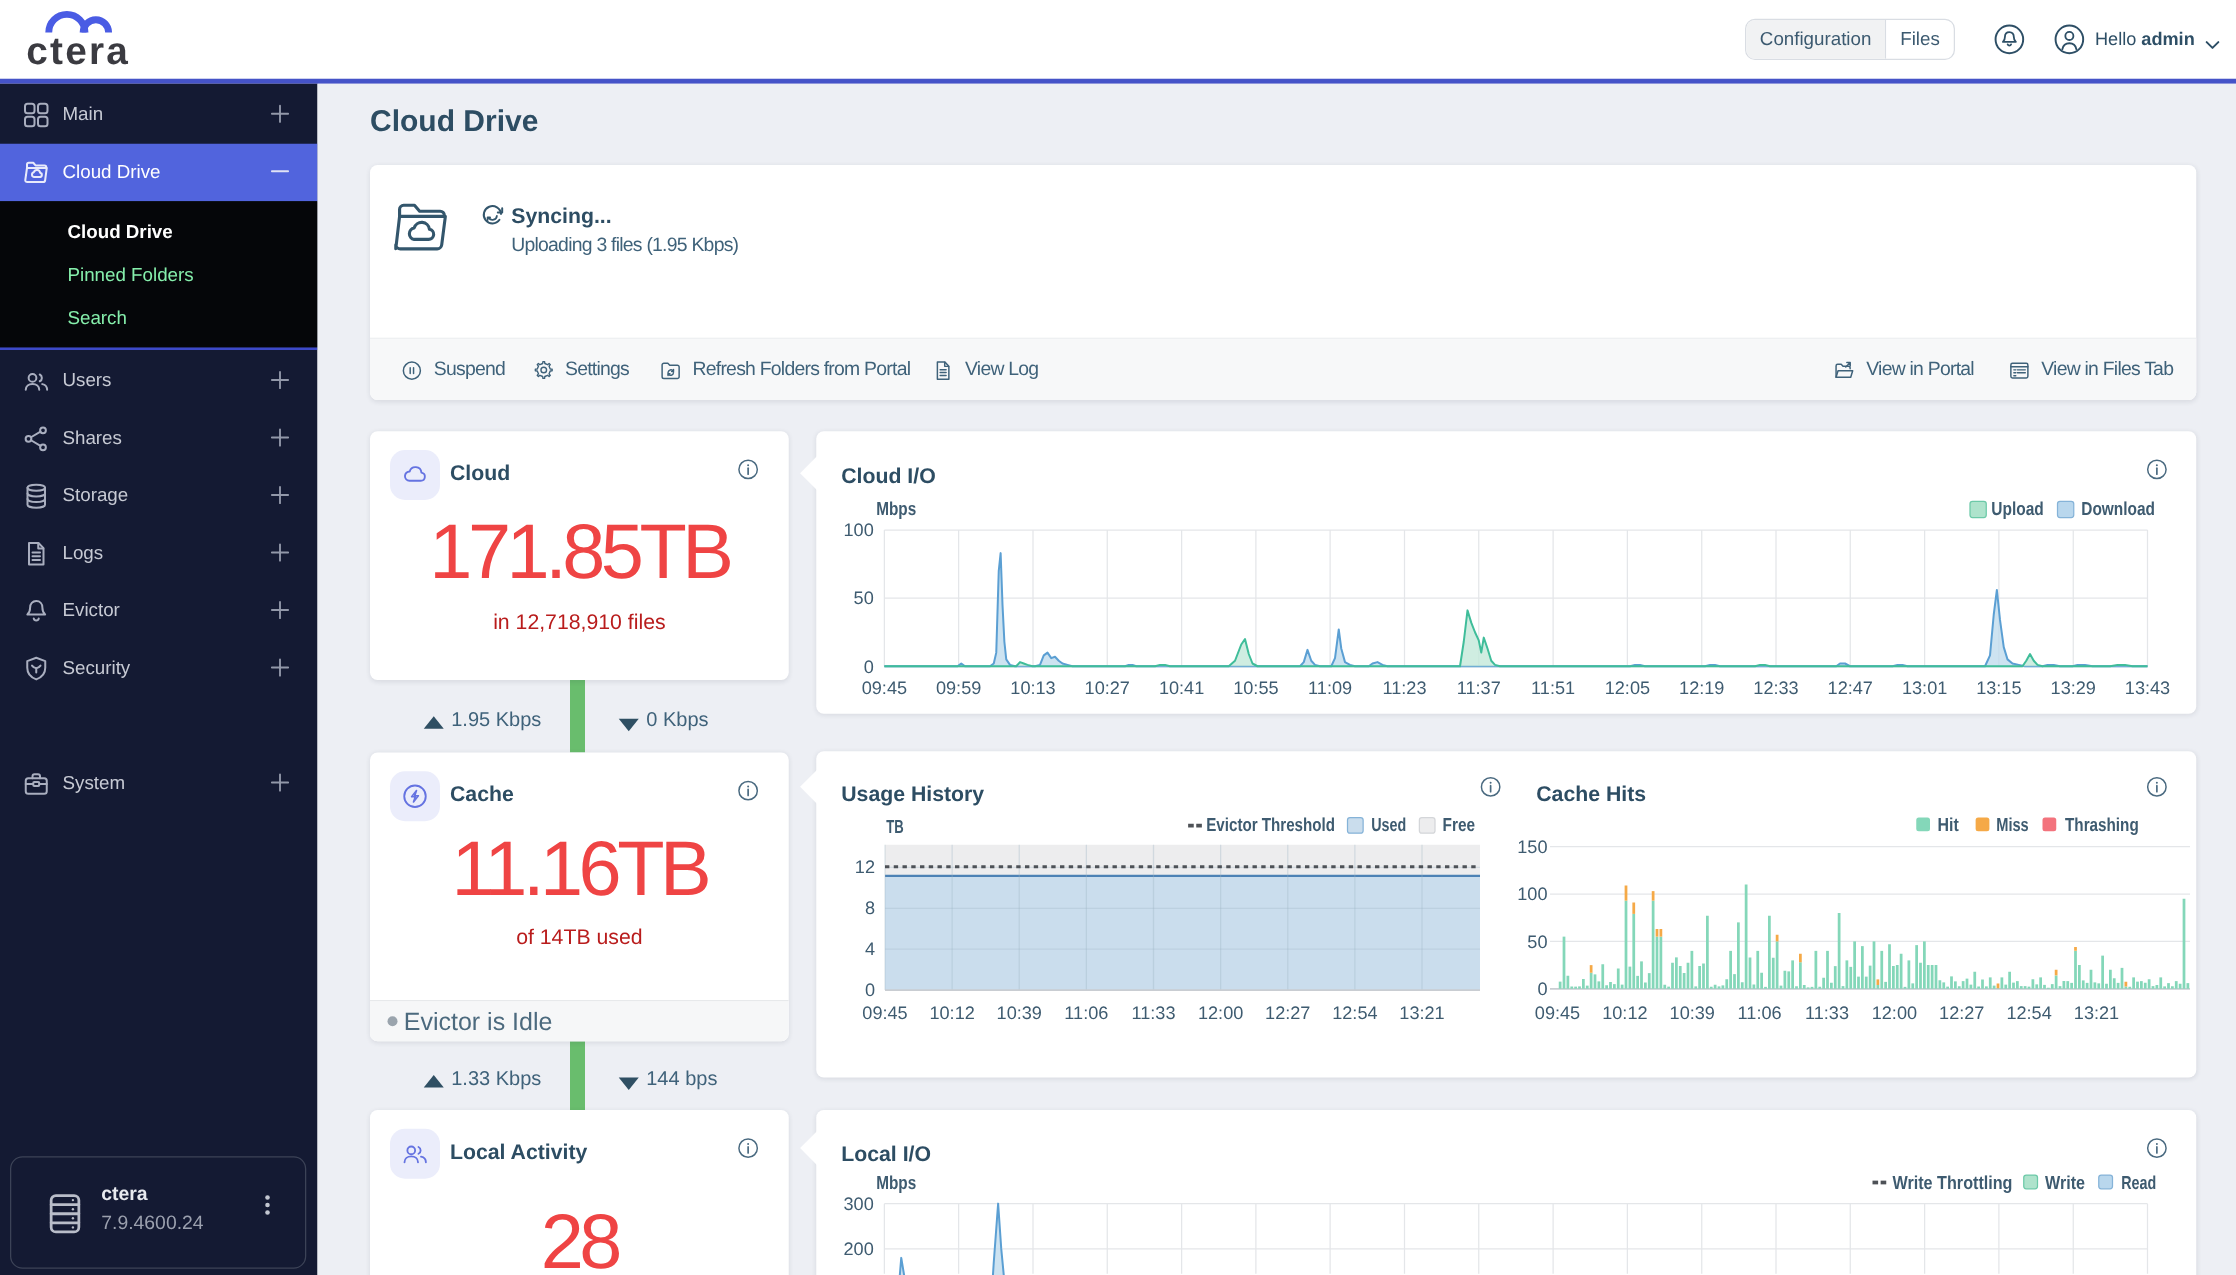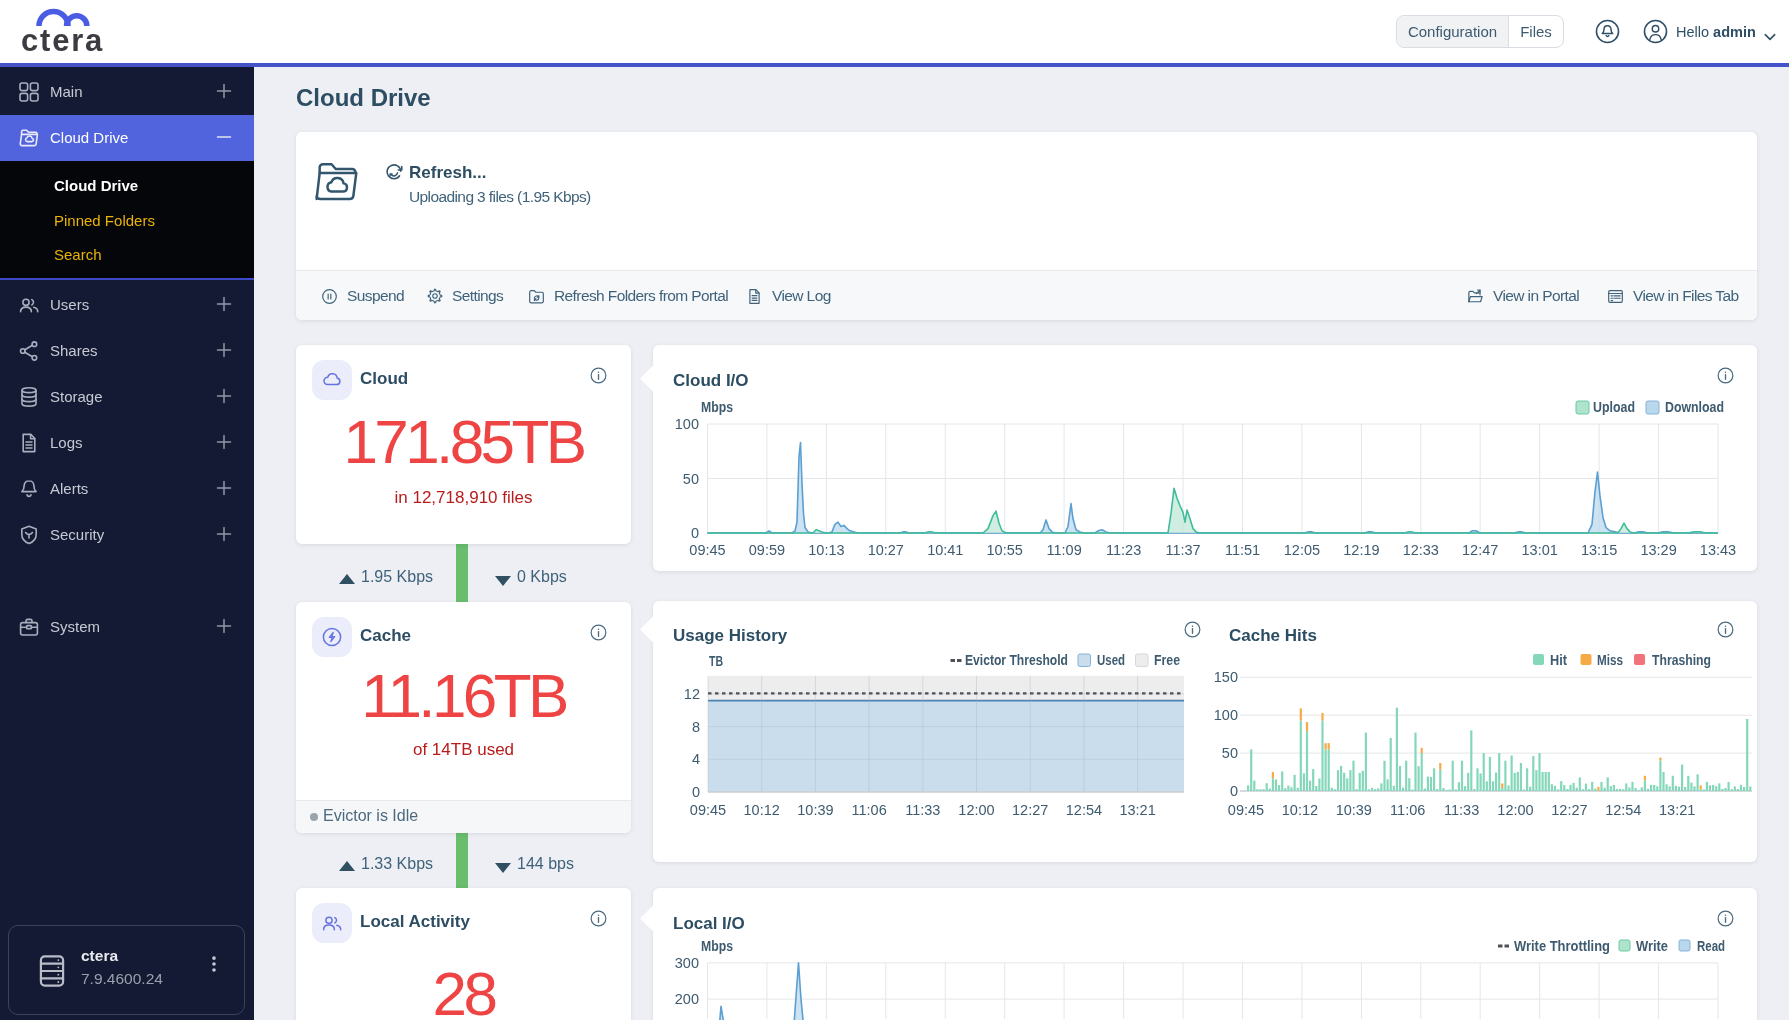--- a/index.html
+++ b/index.html
@@ -10,21 +10,21 @@
 
 #sidebar{position:absolute;left:0;top:67px;width:254px;height:953px;background:#141a33;}
 .mitem{position:absolute;left:0;width:254px;height:46px;color:#c7cad4;}
 .mitem .ico{position:absolute;left:17px;top:11px;width:24px;height:24px;color:#a9aebf;}
 .mitem .lab{position:absolute;left:50px;top:13px;font-size:15px;line-height:20px;}
 .mitem .plus{position:absolute;right:20px;top:12px;width:20px;height:20px;color:#9298a9;}
 #cditem{background:#5164dd;color:#fff;}
 #cditem .ico{color:#e8eafb;}
 #cditem .plus{color:#dfe2f5;}
 #submenu{position:absolute;left:0;top:94px;width:254px;height:117px;background:#050609;}
-.smitem{position:absolute;left:54px;font-size:15px;color:#eab308;line-height:20px;}
+.smitem{position:absolute;left:54px;font-size:15px;color:#86efac;line-height:20px;}
 #bluediv{position:absolute;left:0;top:211px;width:254px;height:2px;background:#3d49c8;}
 #botbox{position:absolute;left:8px;top:858px;width:237px;height:90px;border:1px solid #3c4357;border-radius:10px;}
 
 #content{position:absolute;left:254px;top:67px;width:1535px;height:953px;background:#edeff4;}
 h1{position:absolute;left:42px;top:17px;font-size:24px;font-weight:bold;color:#2d4d63;}
 .card{position:absolute;background:#fff;border-radius:6px;box-shadow:0 1px 4px rgba(30,40,60,0.10);}
 .notch{position:absolute;left:-9px;width:19px;height:19px;background:#fff;transform:rotate(45deg);}
 .ctitle{position:absolute;font-size:17px;font-weight:bold;color:#2d4d63;}
 .info{position:absolute;width:19px;height:19px;color:#4a6a80;}
 .badge{position:absolute;left:16px;top:15px;width:40px;height:40px;background:#ebedfb;border-radius:12px;color:#6573e1;}
@@ -140,21 +140,21 @@
       <span class="lab">Logs</span>
       <span class="plus"><svg width="20" height="20" viewBox="0 0 20 20" fill="none" stroke="currentColor" stroke-width="1.5" stroke-linecap="round" stroke-linejoin="round" class="">
           <path d="M10 3.5v13M3.5 10h13"></path>
         </svg></span>
     </div>
     <div class="mitem" style="top:399px">
       <span class="ico"><svg width="24" height="24" viewBox="0 0 24 24" fill="none" stroke="currentColor" stroke-width="1.6" stroke-linecap="round" stroke-linejoin="round" class="">
           <path d="M12 3.8c-3 0-4.9 2.2-4.9 5.2 0 3.7-1.4 4.8-2.2 5.6h14.2c-.8-.8-2.2-1.9-2.2-5.6 0-3-1.9-5.2-4.9-5.2z"></path>
           <path d="M10 17.8a2.05 2.05 0 0 0 4 0"></path>
         </svg></span>
-      <span class="lab">Alerts</span>
+      <span class="lab">Evictor</span>
       <span class="plus"><svg width="20" height="20" viewBox="0 0 20 20" fill="none" stroke="currentColor" stroke-width="1.5" stroke-linecap="round" stroke-linejoin="round" class="">
           <path d="M10 3.5v13M3.5 10h13"></path>
         </svg></span>
     </div>
     <div class="mitem" style="top:445px">
       <span class="ico"><svg width="24" height="24" viewBox="0 0 24 24" fill="none" stroke="currentColor" stroke-width="1.6" stroke-linecap="round" stroke-linejoin="round" class="">
           <path d="M12 3.2l7.2 2.7v5.3c0 4.7-3.1 7.8-7.2 9.3-4.1-1.5-7.2-4.6-7.2-9.3V5.9z"></path>
           <path d="M8.6 9.5c1 1.4 2.1 2 3.4 2s2.4-.6 3.4-2"></path>
           <path d="M12 11.5v3.4"></path>
         </svg></span>
@@ -200,21 +200,21 @@
           <path d="M2.6 19.8 4 7.9h16.9l-1.35 10.5a1.7 1.7 0 0 1-1.69 1.48H4.29A1.7 1.7 0 0 1 2.6 18.4z"></path>
           <path d="M4 7.9V5.3a1.5 1.5 0 0 1 1.5-1.5h4l1.9 2.2h7.6a1.5 1.5 0 0 1 1.5 1.5v.4"></path>
           <path d="M9.4 16.4h5.3a1.9 1.9 0 0 0 .33-3.77 2.9 2.9 0 0 0-5.64-.5 2.17 2.17 0 0 0 .01 4.27z"></path>
         </svg></span>
       <span class="abs" style="left:88px;top:30px;width:20px;height:20px;color:#33566c;"><svg width="20" height="20" viewBox="0 0 24 24" fill="none" stroke="currentColor" stroke-width="1.7" stroke-linecap="round" stroke-linejoin="round" class="">
           <path d="M20.2 11a8.3 8.3 0 1 0-1.5 5.6" stroke-width="1.9"></path>
           <path d="M21.3 5.4v4.2h-4.2" stroke-width="1.9"></path>
           <path d="M16.2 12.8a4.3 4.3 0 0 1-7.7 2.2" stroke-width="1.7"></path>
           <path d="M7.3 16.8v-2.4h2.4" stroke-width="1.7"></path>
         </svg></span>
-      <div class="abs" style="left:113px;top:31px;font-size:17px;font-weight:bold;color:#2d4d63;">Refresh...</div>
+      <div class="abs" style="left:113px;top:31px;font-size:17px;font-weight:bold;color:#2d4d63;">Syncing...</div>
       <div class="abs" style="left:113px;top:56px;font-size:15.5px;letter-spacing:-0.6px;color:#3f627a;">Uploading 3 files (1.95 Kbps)</div>
       <div class="abs" style="left:0;top:138px;width:1461px;height:50px;background:#f7f8f9;border-top:1px solid #e7e9eb;border-radius:0 0 6px 6px;">
         <div class="tb" style="left:24px;top:7px;height:36px;">
           <svg width="19" height="19" viewBox="0 0 24 24" fill="none" stroke="currentColor" stroke-width="1.5" stroke-linecap="round" stroke-linejoin="round" class="">
             <circle cx="12" cy="12" r="8.6" stroke-width="1.5"></circle>
             <path d="M10.3 9v6M13.7 9v6" stroke-width="1.5"></path>
           </svg>
           <span>Suspend</span>
         </div>
         <div class="tb" style="left:130px;top:7px;height:36px;">
@@ -293,21 +293,21 @@
       <div class="ctitle" style="left:64px;top:24px;">Cache</div>
       <span class="info" style="left:293px;top:21px;"><svg width="19" height="19" viewBox="0 0 24 24" fill="none" stroke="currentColor" stroke-width="1.6" stroke-linecap="round" stroke-linejoin="round" class="">
           <circle cx="12" cy="12" r="9.3" stroke-width="1.5"></circle>
           <circle cx="12" cy="7.9" r="1" fill="currentColor" stroke="none"></circle>
           <path d="M12 10.8v6" stroke-width="1.7"></path>
         </svg></span>
       <div class="bignum" style="top:58px;">11.16TB</div>
       <div class="subnum" style="top:138px;">of 14TB used</div>
       <div class="abs" style="left:0;top:198px;width:335px;height:33px;background:#f6f7f8;border-top:1px solid #e7e9eb;border-radius:0 0 6px 6px;">
         <span class="abs" style="left:14px;top:12px;width:8px;height:8px;border-radius:50%;background:#9aa4ad;"></span>
-        <div class="abs" style="left:27px;top:6px;font-size:16px;color:#4c6a7e;">Evictor is Idle</div>
+        <div class="abs" style="left:27px;top:6px;font-size:20px;color:#4c6a7e;">Evictor is Idle</div>
       </div>
     </div>
     <div class="card" style="left:42px;top:821px;width:335px;height:199px;border-radius:6px 6px 0 0;">
       <span class="badge">
         <svg width="24" height="24" viewBox="0 0 24 24" fill="none" stroke="currentColor" stroke-width="1.5" stroke-linecap="round" stroke-linejoin="round" class="">
           <circle cx="9" cy="9.3" r="3.1"></circle>
           <path d="M3.6 18.8c0-3 2.4-4.7 5.4-4.7s5.4 1.7 5.4 4.7"></path>
           <path d="M14.8 6.6a3 3 0 0 1 0 5.4"></path>
           <path d="M16.8 14.3c2.4.5 3.9 2 3.9 4.5"></path>
         </svg>

